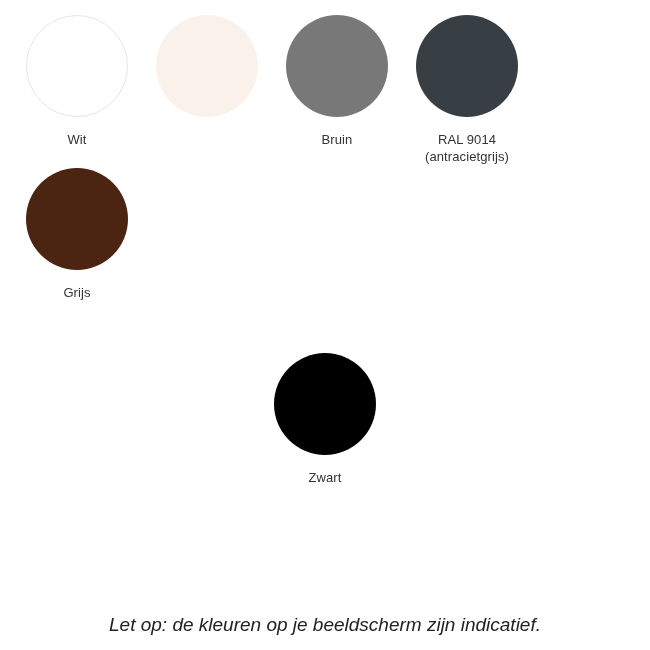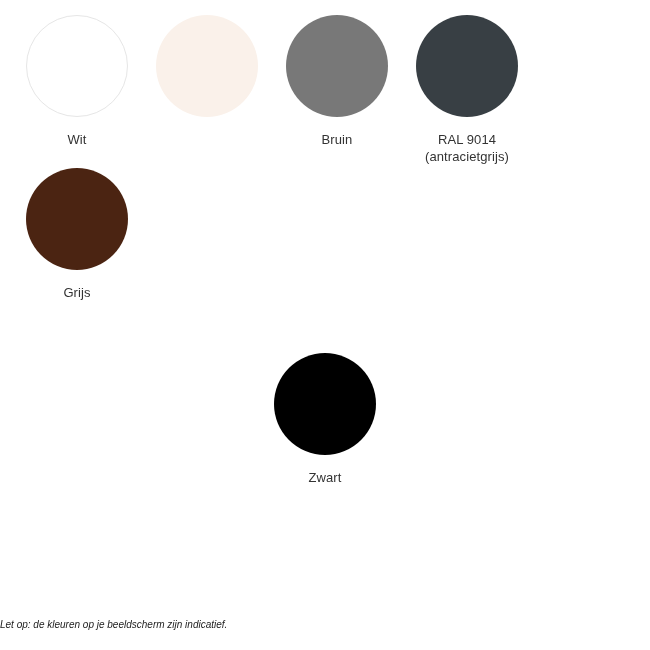--- a/index.html
+++ b/index.html
@@ -61,22 +61,23 @@
     color: #333333;
     white-space: pre-line;
     letter-spacing: 0.1px;
   }
 
   #disclaimer {
     position: absolute;
     left: 0;
     right: 0;
     bottom: 16px;
+    text-align: center;
     font-style: italic;
-    font-size: 10px;
+    font-size: 19px;
     line-height: 18px;
     color: #222222;
   }
 </style>
 </head>
 <body style="background: rgb(255, 255, 255); color: rgb(51, 51, 51);">
 
 <div id="swatch-grid">
 
   <div class="swatch-item">

